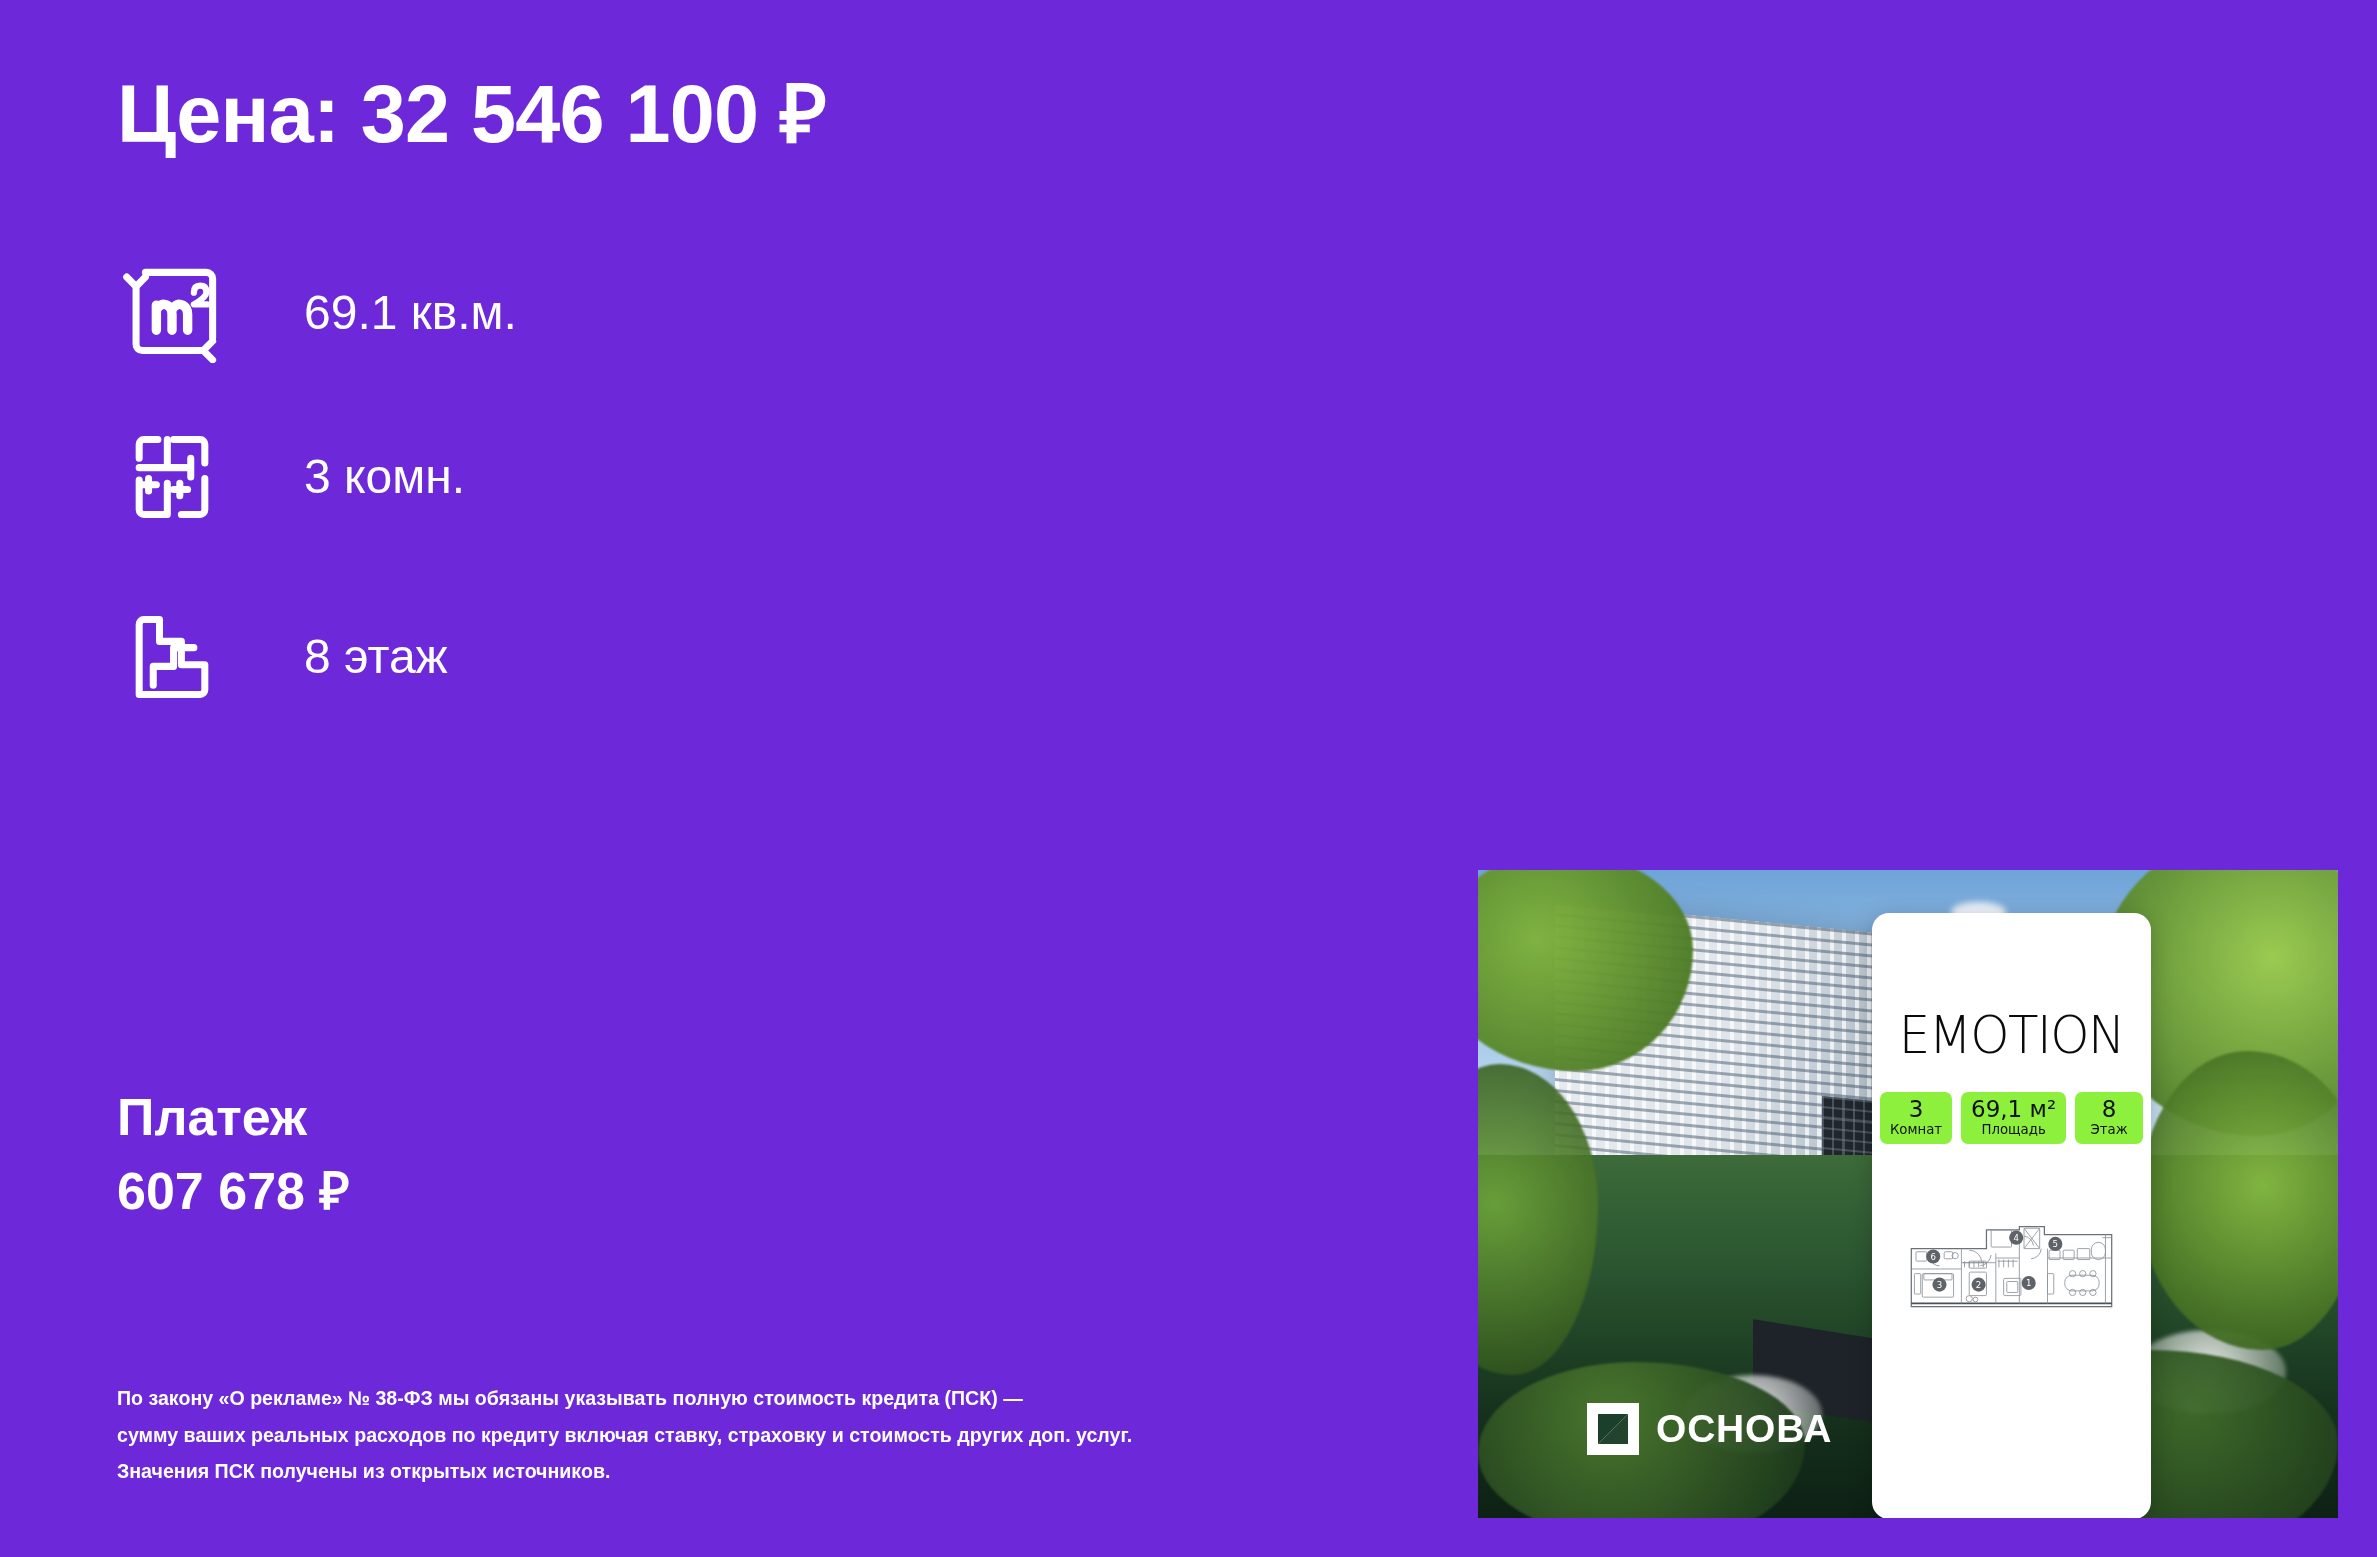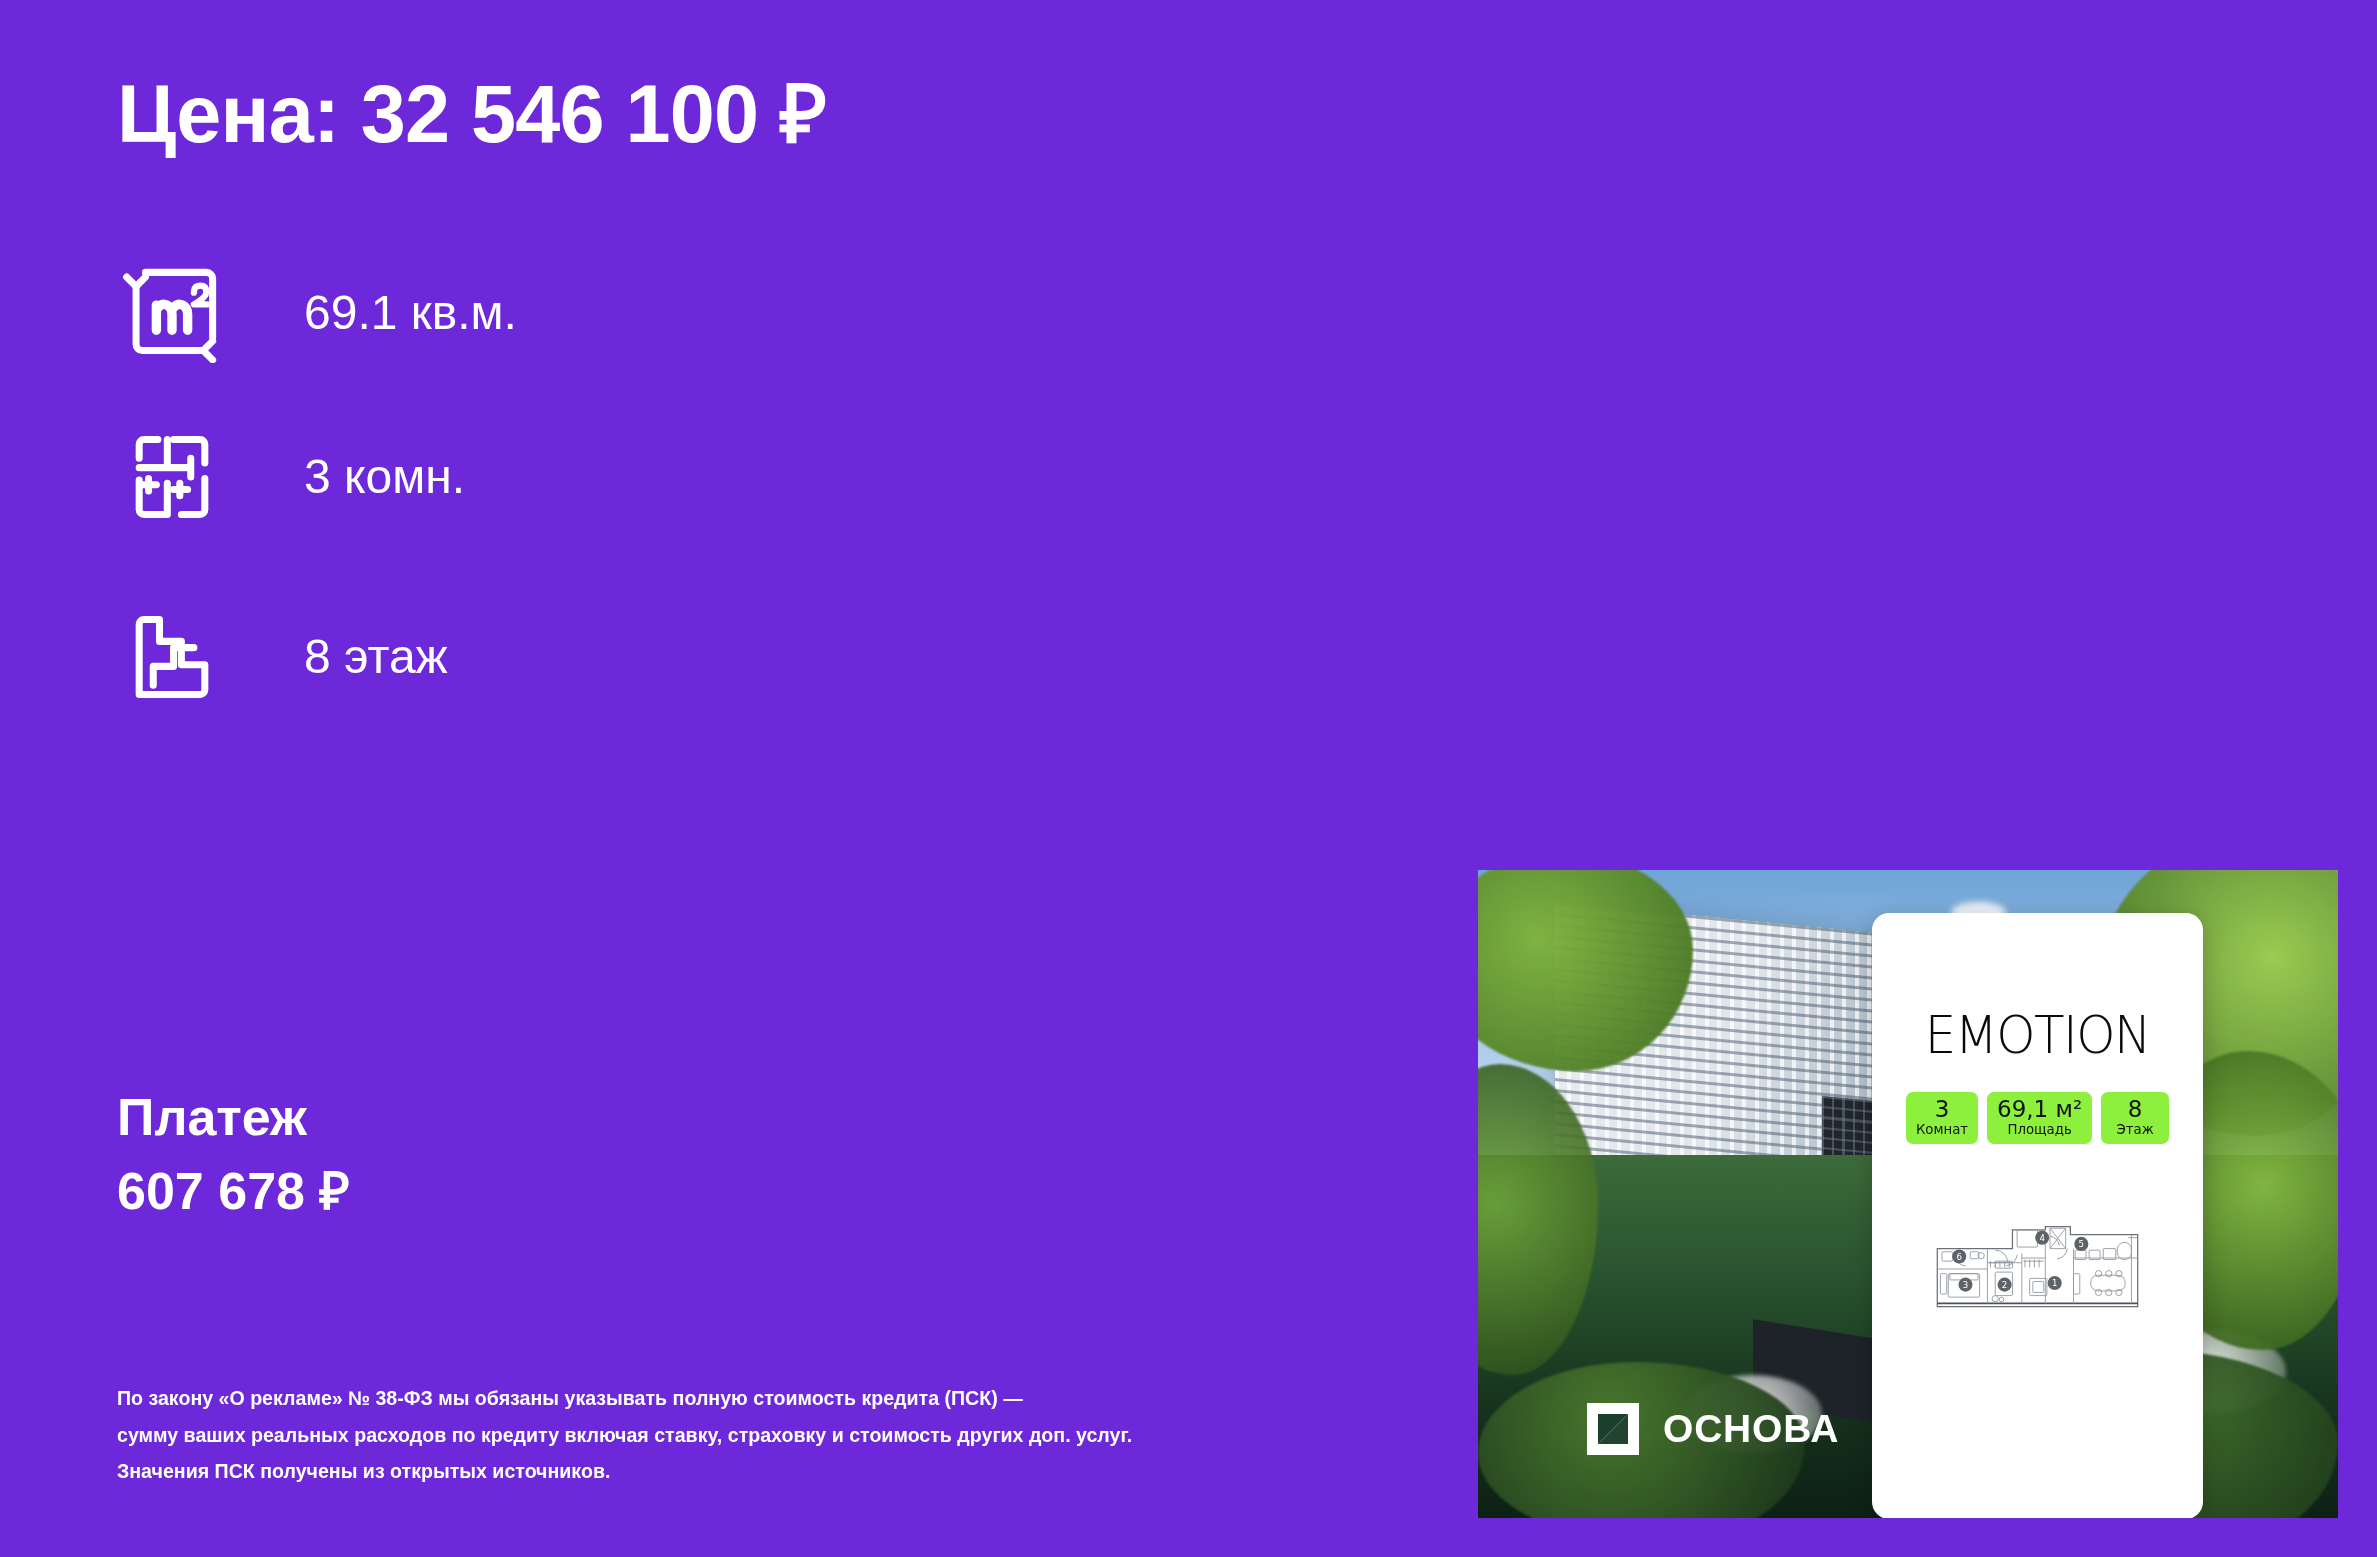--- a/index.html
+++ b/index.html
@@ -198,21 +198,21 @@
     filter: blur(4.7px);
   }
 
   
   .osnova {
     position: absolute;
     left: 109px;
     bottom: 63px;
     display: flex;
     align-items: center;
-    gap: 24px;
+    gap: 17px;
     z-index: 5;
   }
   .osnova-mark {
     width: 52px;
     height: 52px;
     position: relative;
     background: #ffffff;
   }
   .osnova-mark::after {
     content: "";
@@ -235,21 +235,21 @@
     font-weight: bold;
     letter-spacing: 0.8px;
     color: #ffffff;
   }
 
   
   .card {
     position: absolute;
     left: 394px;
     top: 43px;
-    width: 331px;
+    width: 279px;
     height: 606px;
     background: #ffffff;
     border-radius: 17px;
     box-shadow: 0 4.7px 23.5px rgba(0,0,0,.2);
     z-index: 6;
     display: flex;
     flex-direction: column;
     align-items: center;
   }
   .card-logo {

